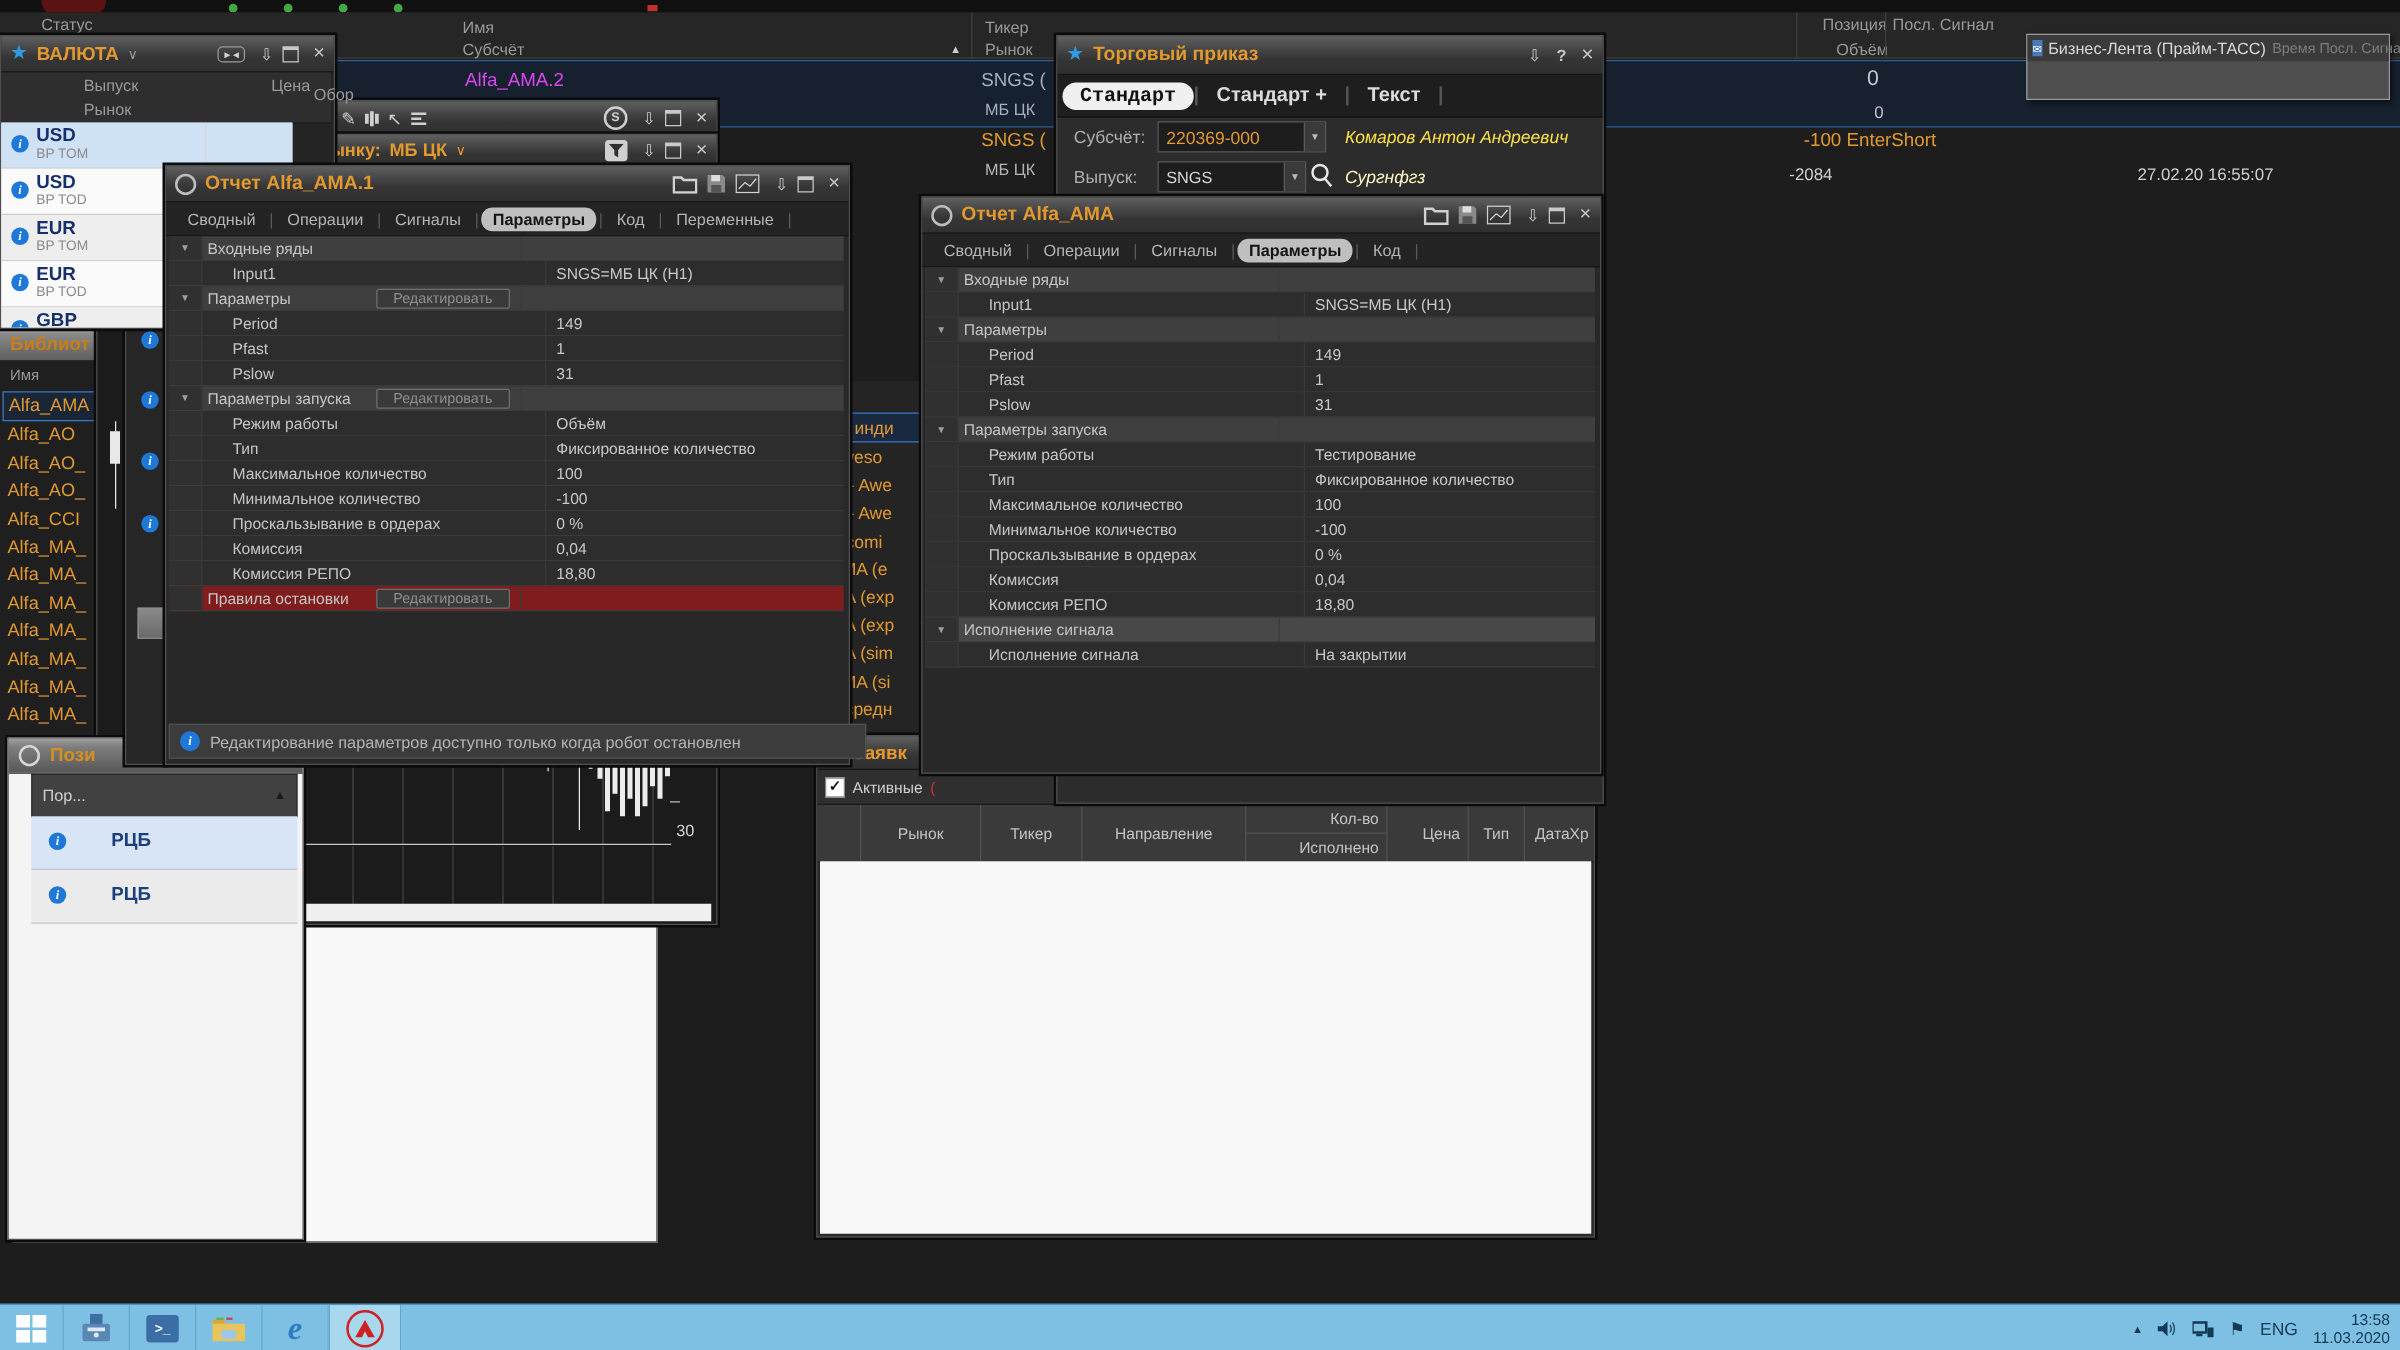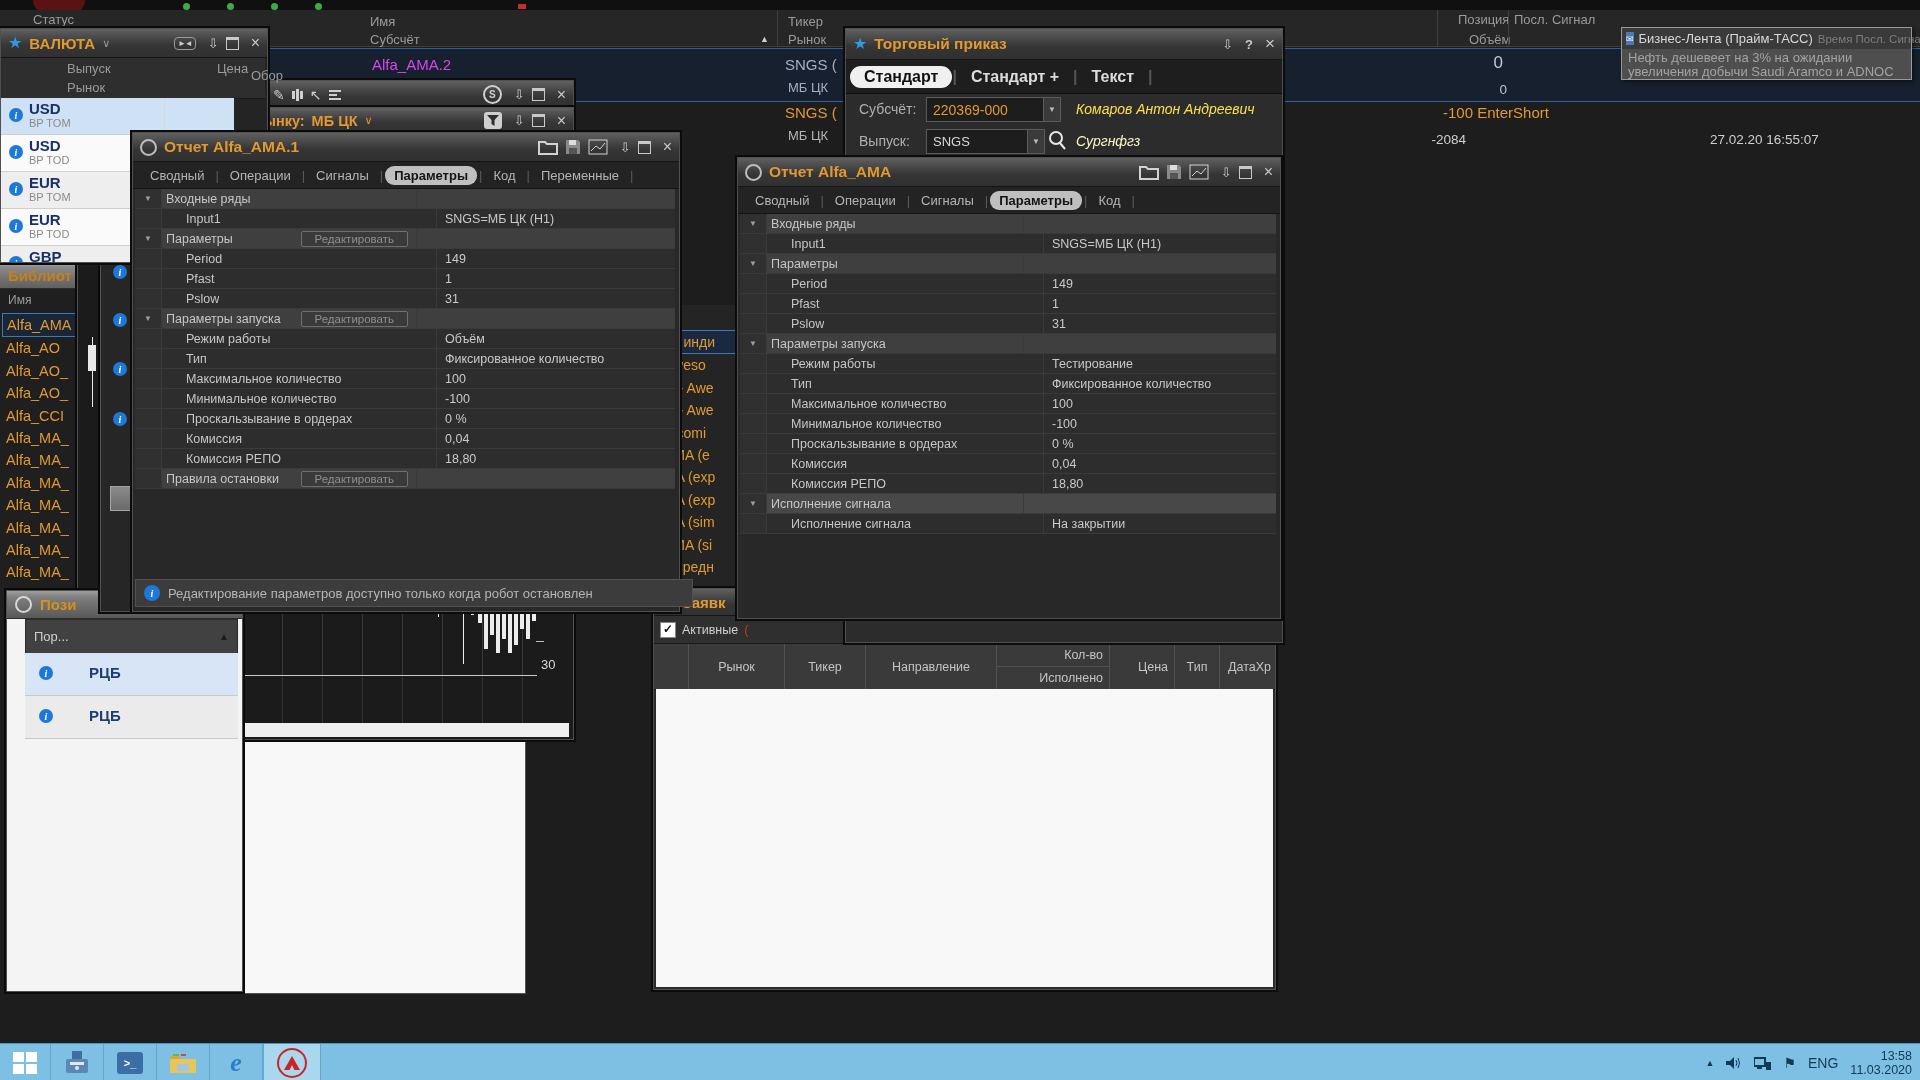--- a/index.html
+++ b/index.html
@@ -26,21 +26,21 @@
   .tab.active{background:#bfbfbf;color:#141414;border-radius:9px;font-weight:bold;}
   .tabsep{color:#5a5a5a;padding:0 2px;}
   
   .prow{display:flex;height:19px;border-bottom:1px solid #3a3a3a;align-items:center;font-size:12.5px;}
   .prow .gut{width:26px;align-self:stretch;background:#303030;display:flex;align-items:center;justify-content:center;
              color:#9f9f9f;font-size:8px;flex:none;border-right:1px solid #3a3a3a;}
   .prow .lab{flex:none;display:flex;align-items:center;color:#c6c6c6;padding-left:4px;align-self:stretch;
              border-right:1px solid #3a3a3a;position:relative;}
   .prow .val{flex:1;color:#c9c9c9;padding-left:8px;white-space:nowrap;overflow:hidden;}
   .prow.group{background:#3f3f3f;}
-  .prow.group2{background:#404040;}
+  .prow.group2{background:#7f1d1d;}
   .prow.child{background:#2d2d2d;}
   .prow.child .lab{padding-left:24px;}
   .editbtn{position:absolute;right:8px;border:1px solid #6f6f6f;color:#8f8f8f;font-size:11.5px;
            padding:0 13px;background:#3a3a3a;border-radius:2px;line-height:14px;}
   .info-ic{width:14px;height:14px;border-radius:50%;background:#1e78d7;color:#fff;font-size:10px;
            font-weight:bold;font-style:italic;display:flex;align-items:center;justify-content:center;
            font-family:"Liberation Serif",serif;flex:none;}
   .hdrtxt{color:#9a9a9a;font-size:13px;position:absolute;white-space:nowrap;}
   .toolic{color:#cfcfcf;font-size:14px;line-height:1;}
   svg{display:block;}
@@ -327,21 +327,21 @@
   <div class="win" style="left:845px;top:28px;width:436px;height:613px;background:#2c2c2c;z-index:45;">
     <div class="tbar" style="height:30px;">
       <span class="star">★</span>
       <span class="ttl" style="font-size:15.5px;">Торговый приказ</span>
       <span class="spacer"></span>
       <span class="winbtn">⇩</span>
       <span class="winbtn" style="font-weight:bold;">?</span>
       <span class="winbtn" style="font-size:17px;">×</span>
     </div>
     <div id="order-tabs" style="height:33px;background:#1e1e1e;border-bottom:1px solid #0d0d0d;display:flex;align-items:center;padding-left:4px;color:#dcdcdc;font-size:16px;font-weight:bold;">
-        <span style="padding: 2px 14px; white-space: nowrap; background: rgb(240, 240, 240); color: rgb(17, 17, 17); border-radius: 11px;">Стандарт</span>
+        <span style="padding: 2px 14px; white-space: nowrap; background: rgb(240, 240, 240); color: rgb(17, 17, 17); border-radius: 11px; font-family: Liberation Mono, monospace;">Стандарт</span>
         <span style="color: rgb(85, 85, 85);">|</span>
         <span style="padding: 2px 14px; white-space: nowrap;">Стандарт +</span>
         <span style="color: rgb(85, 85, 85);">|</span>
         <span style="padding: 2px 14px; white-space: nowrap;">Текст</span>
         <span style="color: rgb(85, 85, 85);">|</span>
       </div>
 
     <div class="abs" style="left:0;top:64px;width:434px;height:100px;">
       <span style="position:absolute;left:13px;top:8px;font-size:14px;color:#b0b0b0;">Субсчёт:</span>
       <div style="position:absolute;left:80px;top:4px;width:133px;height:23px;background:#1d1d1d;border:1px solid #5a5a5a;display:flex;align-items:center;">
@@ -676,24 +676,20 @@
         </div>
       </div>
   </div>
 
   <div class="abs" style="left:1621px;top:27px;width:289px;height:51px;background:#4e4e4e;border:1px solid #9a9a9a;z-index:70;box-shadow:2px 2px 4px rgba(0,0,0,.5);">
     <div style="height:21px;background:#3a3a3a;display:flex;align-items:center;gap:5px;padding:0 4px;">
       <span style="width:16px;height:13px;background:#4a7ab5;color:#fff;font-size:9px;display:flex;align-items:center;justify-content:center;">✉</span>
       <span style="font-size:13px;color:#d9d9d9;white-space:nowrap;">Бизнес-Лента (Прайм-ТАСС)</span>
       <span style="font-size:11.5px;color:#7d7d7d;white-space:nowrap;">Время Посл. Сигнала</span>
     </div>
-    <div style="padding:2px 6px;font-size:13px;color:#a3a3a3;line-height:14px;">
-      <div>Нефть дешевеет на 3% на ожидании</div>
-      <div>увеличения добычи Saudi Aramco и ADNOC</div>
-    </div>
   </div>
 
   <div class="abs" style="left:0;top:1043px;width:1920px;height:37px;background:#7ec0e4;border-top:1px solid #4c94bd;z-index:90;display:flex;align-items:stretch;">
     <div style="width:50px;display:flex;align-items:center;justify-content:center;border-right:1px solid #63a9cd;">
       <span style="display:grid;grid-template-columns:11px 11px;grid-gap:2px;">
         <span style="width:11px;height:10px;background:#fff;"></span>
           <span style="width:11px;height:10px;background:#fff;"></span>
         <span style="width:11px;height:10px;background:#fff;"></span>
           <span style="width:11px;height:10px;background:#fff;"></span>
       </span>

